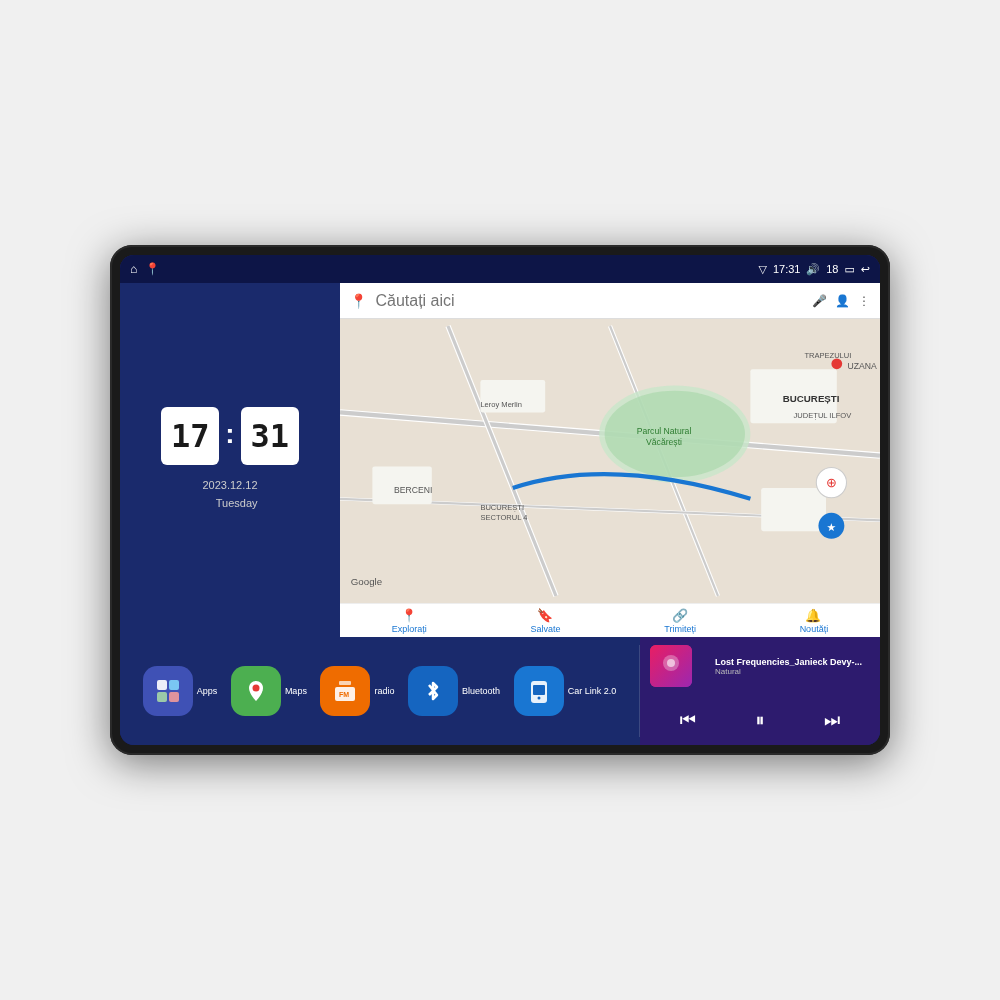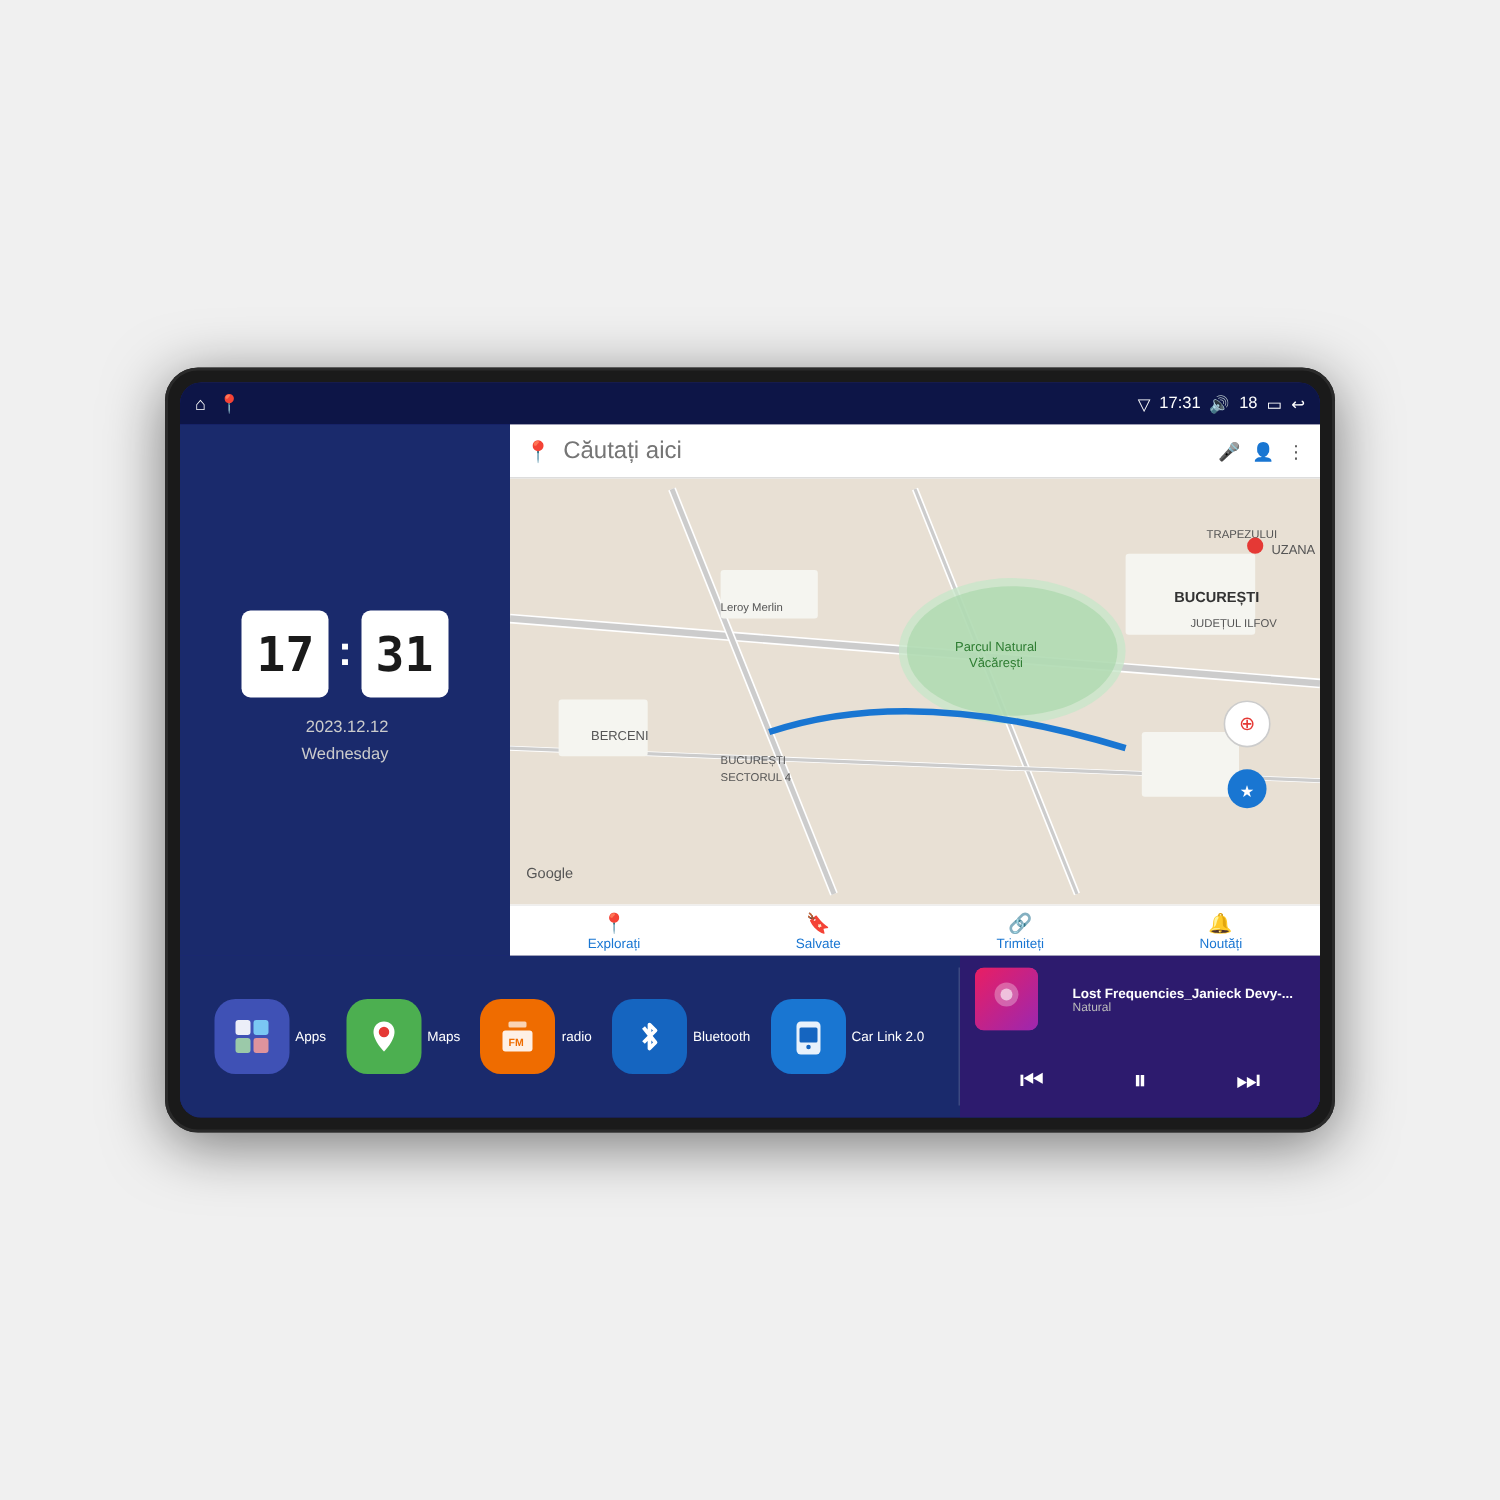--- a/index.html
+++ b/index.html
@@ -341,21 +341,21 @@
       <div class="top-section">
 
         <div class="clock-panel">
           <div class="clock-display">
             <div class="clock-block">17</div>
             <div class="clock-colon">:</div>
             <div class="clock-block">31</div>
           </div>
           <div class="clock-date">
             <div>2023.12.12</div>
-            <div>Wednesday</div>
+            <div>Tuesday</div>
           </div>
         </div>
 
         <div class="map-panel">
           <div class="map-search-bar">
             <span class="map-pin-icon">📍</span>
             <input type="text" placeholder="Căutați aici" style="">
             <span class="map-mic-icon">🎤</span>
             <span class="map-user-icon">👤</span>
             <span class="map-grid-icon">⋮</span>

